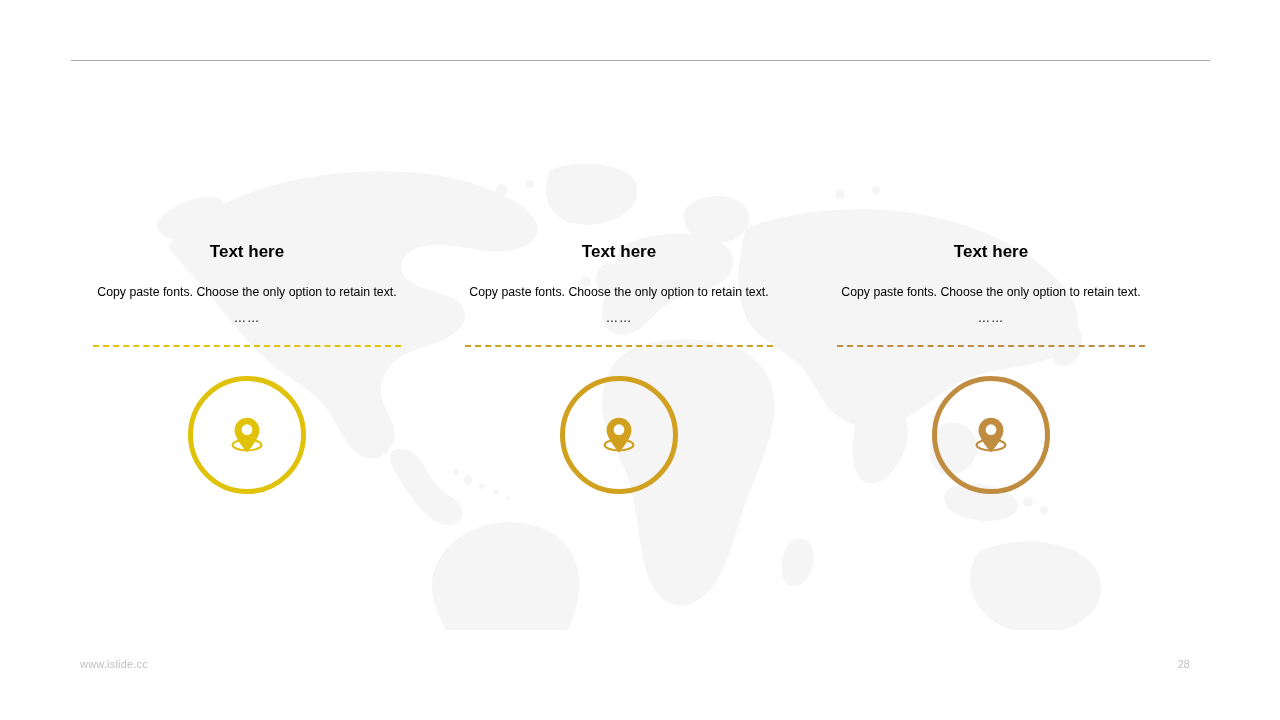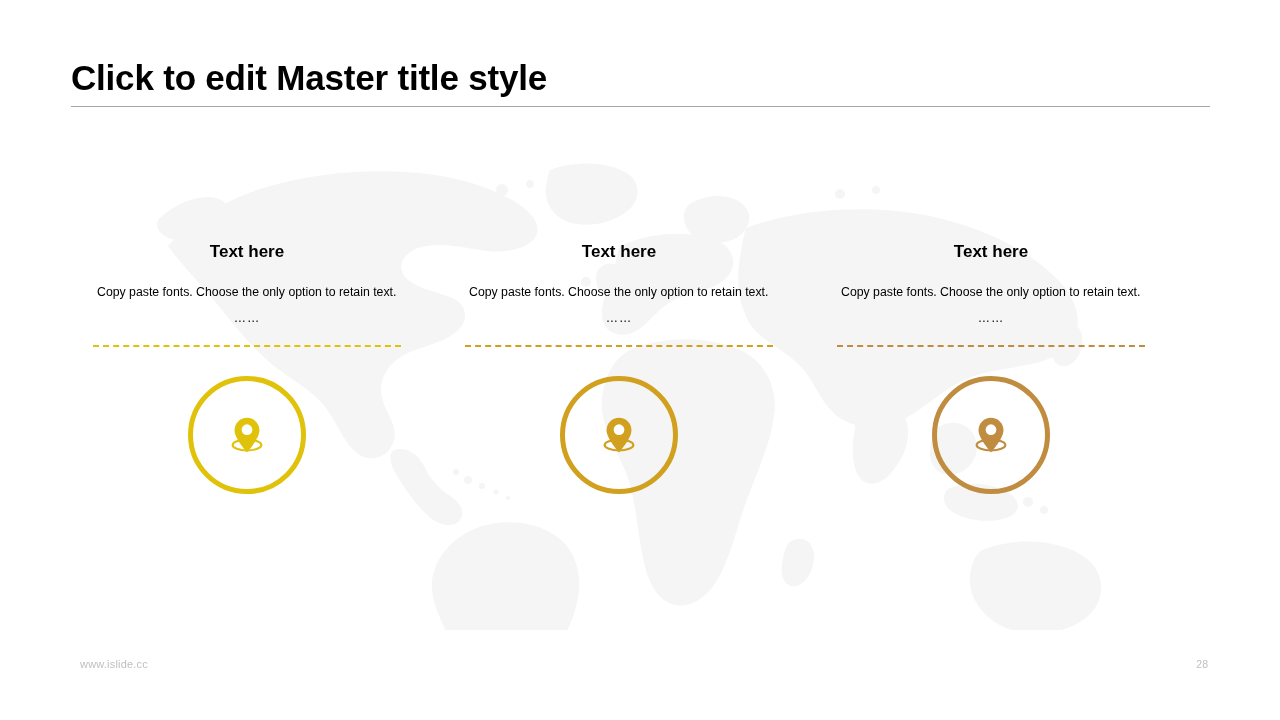--- a/index.html
+++ b/index.html
@@ -65,20 +65,21 @@
     font-size: 17px;
     font-weight: bold;
     color: #000000;
     margin: 0;
     line-height: 24px;
   }
   .col-body {
     margin: 0;
     margin-top: 15px;
     width: 300px;
+    text-align: center;
     font-size: 12.3px;
     color: #000000;
     line-height: 26px;
   }
   .col-dots {
     margin-top: 0px;
     font-size: 12.3px;
     color: #000000;
     line-height: 26px;
     letter-spacing: 1px;
@@ -113,21 +114,21 @@
     top: 658px;
     font-size: 11px;
     color: #bfbfbf;
     letter-spacing: 0.2px;
   }
   #page-number {
     position: absolute;
     left: 1178px;
     top: 658px;
     width: 30px;
-    text-align: right;
+    text-align: left;
     font-size: 10.5px;
     color: #bfbfbf;
   }
 </style>
 </head>
 <body>
 
 <svg id="world-map" viewBox="0 0 990 480" xmlns="http://www.w3.org/2000/svg" aria-hidden="true">
   <g fill="#f5f5f5">
 
@@ -200,21 +201,20 @@
     <circle cx="436" cy="132" r="5"></circle>
 
     <circle cx="352" cy="40" r="6"></circle>
       <circle cx="380" cy="34" r="4"></circle>
     <circle cx="690" cy="44" r="5"></circle>
       <circle cx="726" cy="40" r="4"></circle>
   </g>
 </svg>
 
 <div id="title-block">
-  <div id="title-text">Click to edit Master title style</div>
   <div id="title-rule"></div>
 </div>
 
 <div id="columns">
 
   <div class="column">
     <div class="col-heading">Text here</div>
     <p class="col-body">Copy paste fonts. Choose the only option to retain text.</p>
     <div class="col-dots">……</div>
     <div class="divider" style="border-top-color:#e0c20a"></div>

